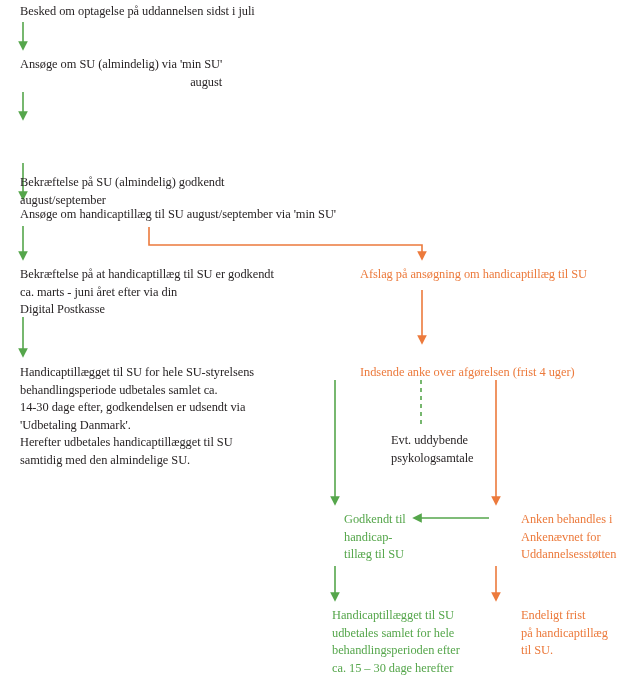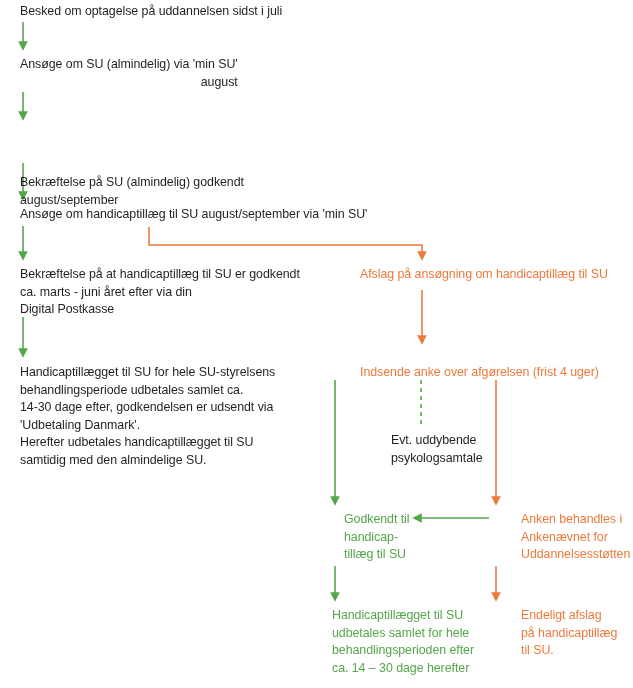--- a/index.html
+++ b/index.html
@@ -5,21 +5,21 @@
   html, body {
     margin: 0;
     padding: 0;
     background: #ffffff;
   }
   #canvas {
     position: relative;
     width: 633px;
     height: 688px;
     background: #ffffff;
-    font-family: Liberation Sans, sans-serif;
+    font-family: Liberation Serif, serif;
     overflow: hidden;
   }
   .node {
     position: absolute;
     font-size: 12.4px;
     line-height: 17.5px;
     white-space: pre-line;
     letter-spacing: -0.05px;
   }
   .dark  { color: #231f20; }
@@ -108,19 +108,19 @@
 handicap-
 tillæg til SU</div>
 
   <div class="node orange" style="left:493px; top:511px;">Anken behandles i
 Ankenævnet for
 Uddannelsesstøtten</div>
 
   <div class="node green" style="left:332px; top:607px;">Handicaptillægget til SU
 udbetales samlet for hele
 behandlingsperioden efter
-ca. 14 – 30 dage herefter</div>
+ca. 15 – 30 dage herefter</div>
 
-  <div class="node orange" style="left:493px; top:607px;">Endeligt afslag
+  <div class="node orange" style="left:493px; top:607px;">Endeligt frist
 på handicaptillæg
 til SU.</div>
 
 </div>
 
 </body></html>

